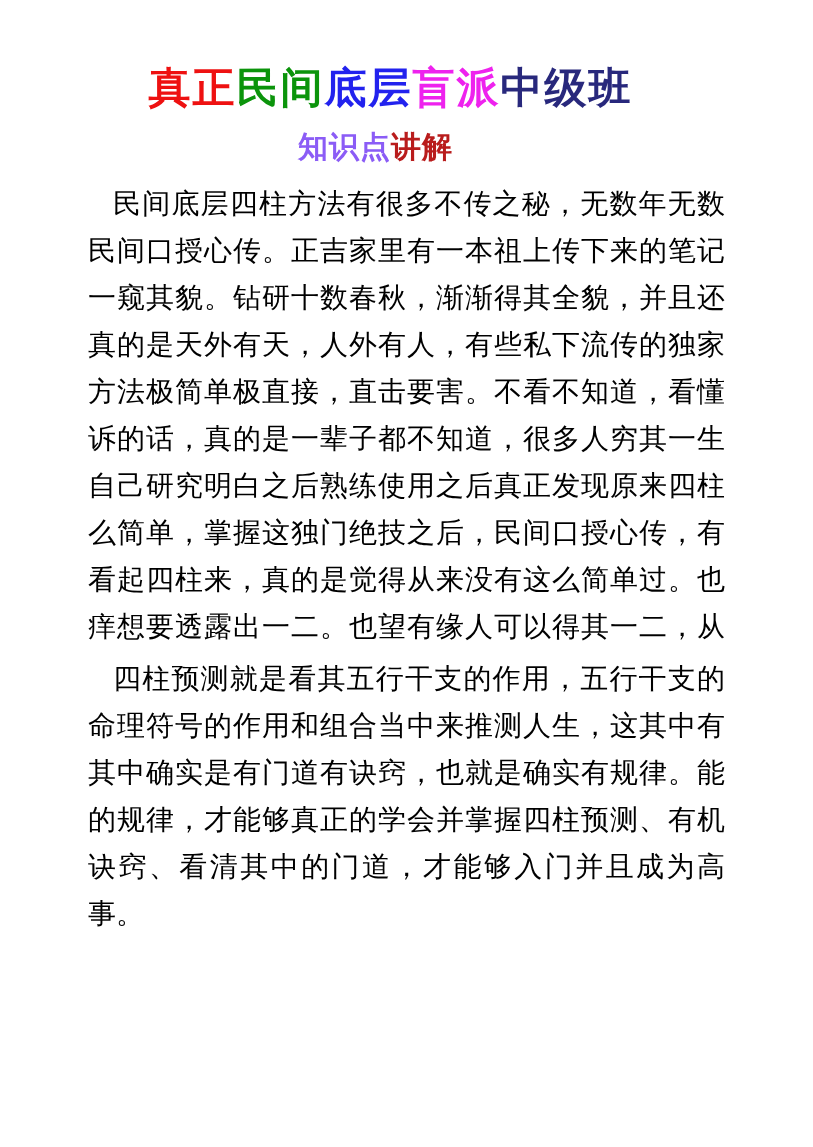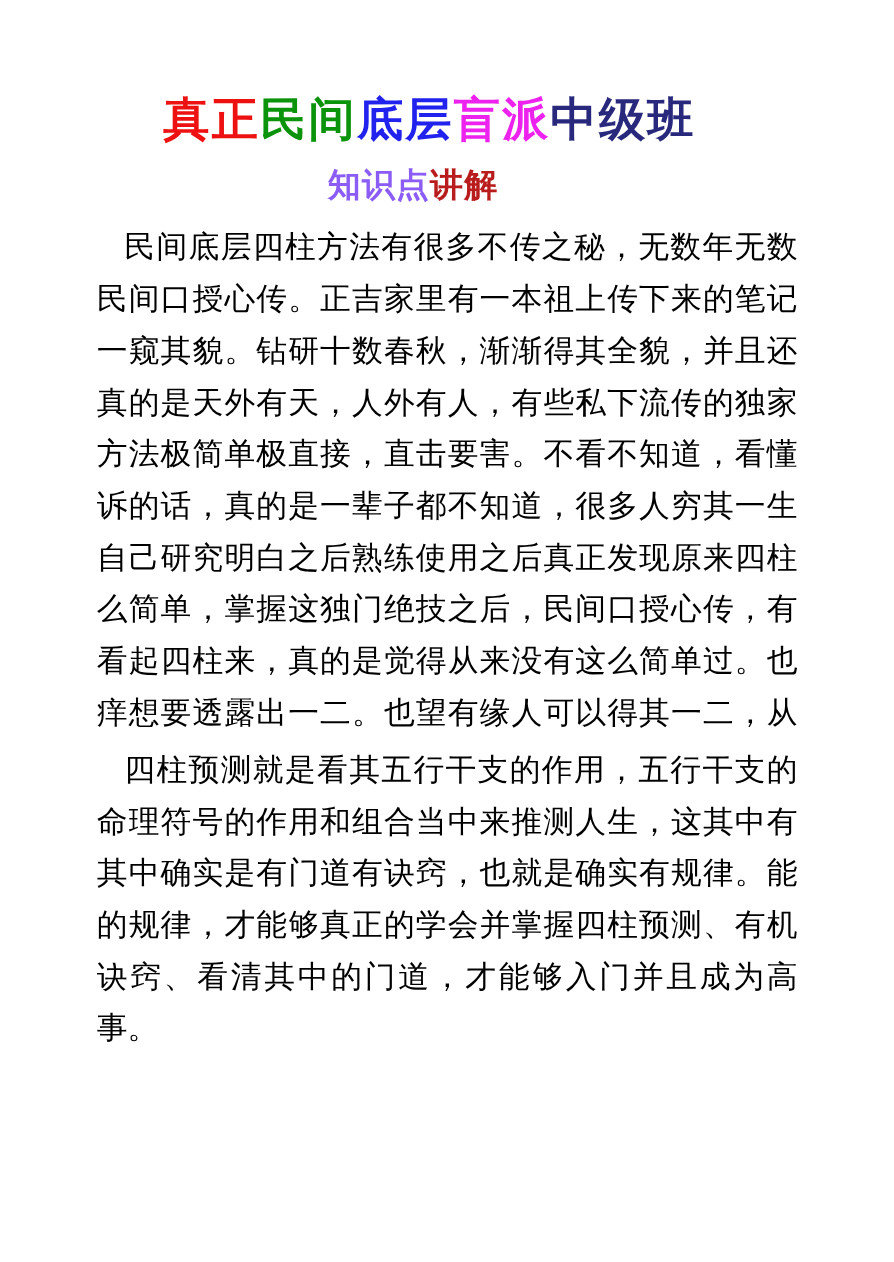--- a/index.html
+++ b/index.html
@@ -10,21 +10,21 @@
   .page {
     position: relative;
     width: 813px;
     height: 1147px;
     background: #ffffff;
     overflow: hidden;
     font-family: "Liberation Serif", "DejaVu Serif", serif;
     color: #000000;
   }
   .title-wrap {
-    padding-top: 82px;
+    padding-top: 60px;
     text-align: center;
     
     margin-right: 32px;
     font-size: 42px;
     line-height: 56px;
     font-weight: bold;
     letter-spacing: 2px;
     white-space: nowrap;
   }
   .subtitle-wrap {

